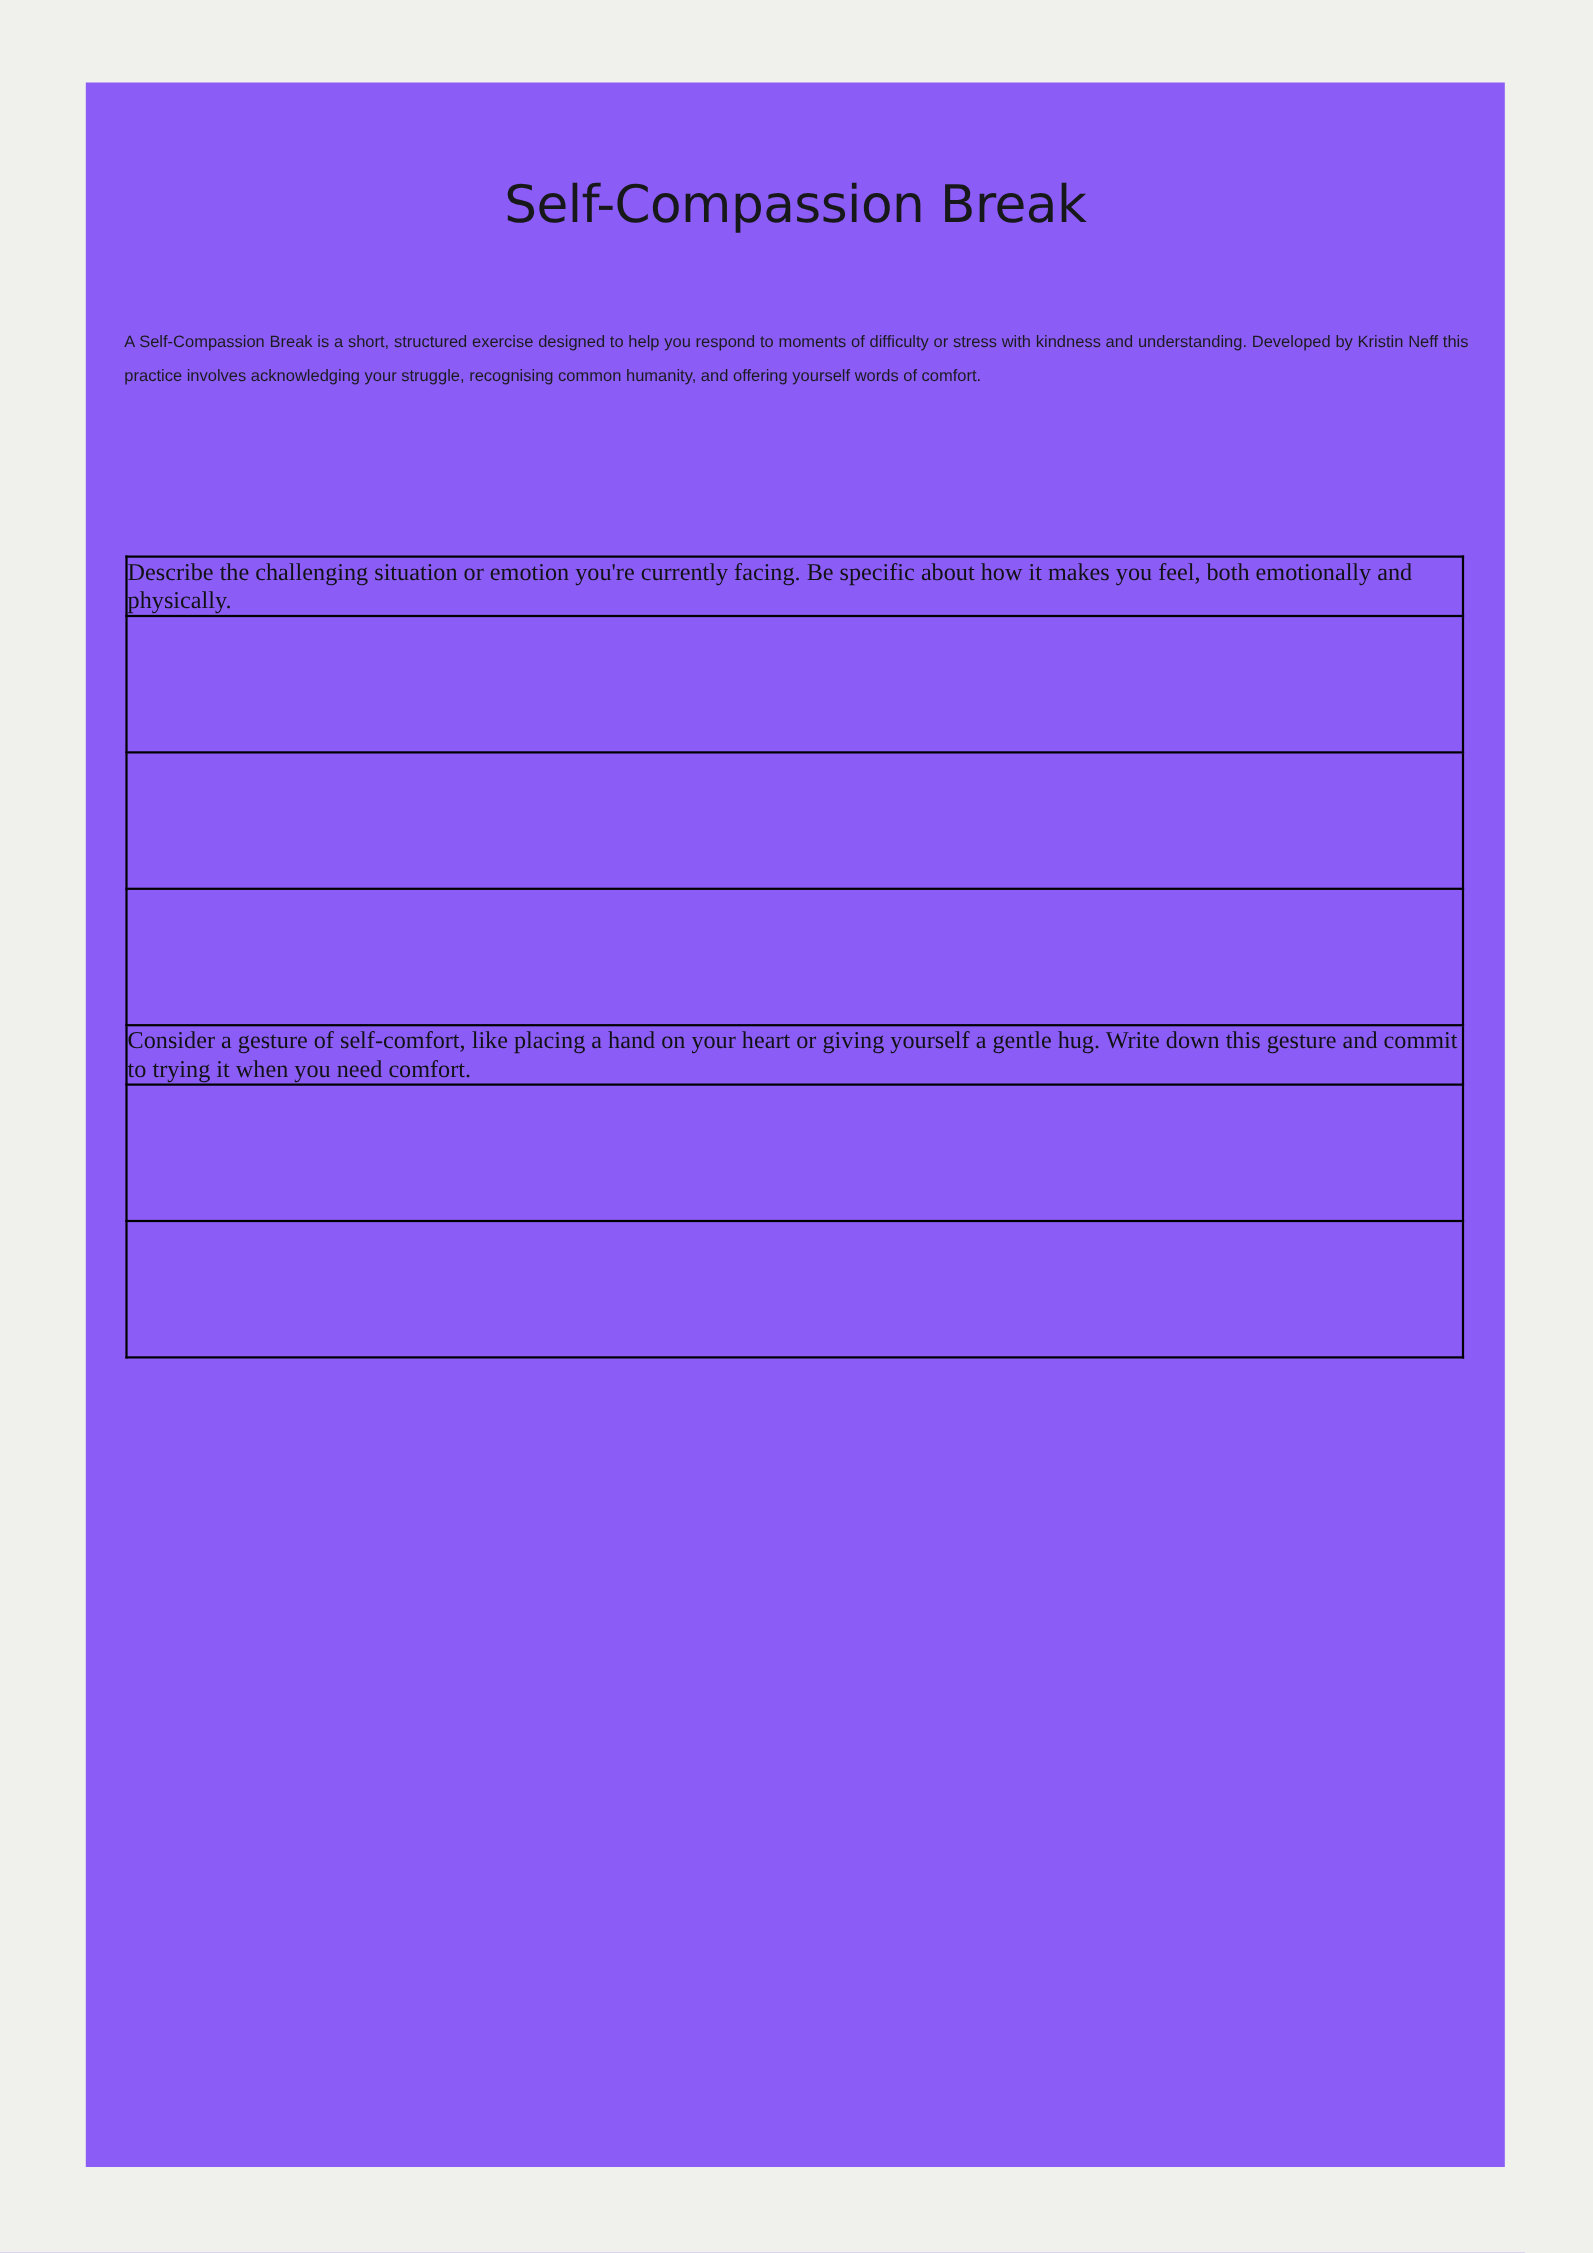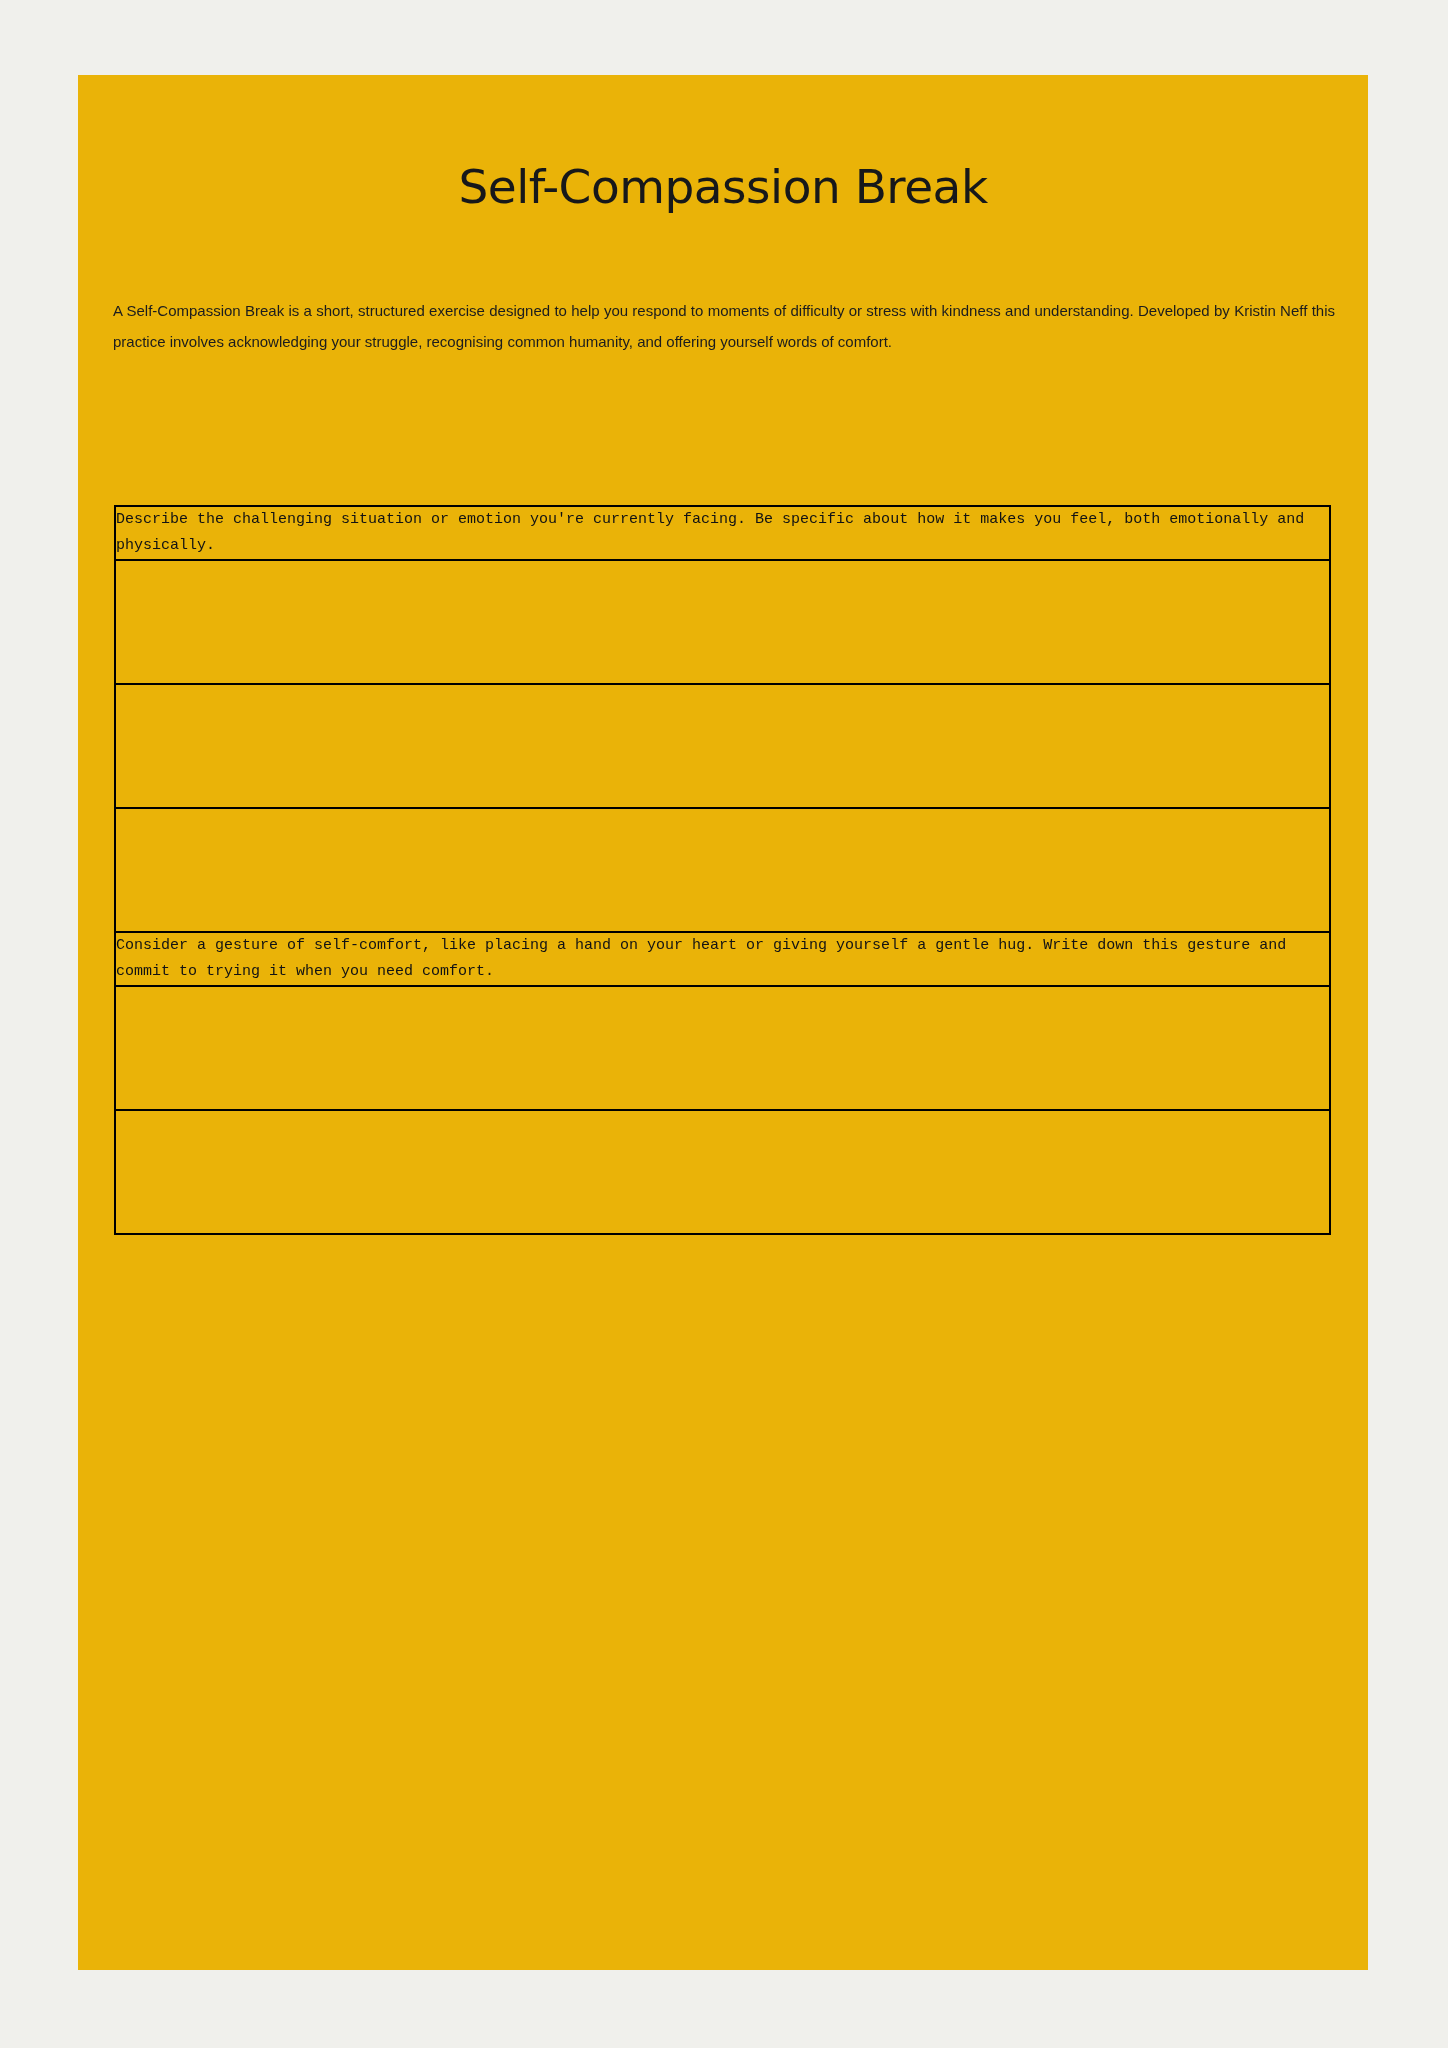--- a/index.html
+++ b/index.html
@@ -21,21 +21,21 @@
     width: 1448px;
     height: 2048px;
   }
 
   .doc-card {
     position: absolute;
     left: 78px;
     top: 75px;
     width: 1290px;
     height: 1895px;
-    background: #eab308;
+    background: #8b5cf6;
     box-sizing: border-box;
   }
 
   .doc-title {
     position: absolute;
     left: 0;
     top: 55px;
     width: 100%;
     text-align: center;
     font-family: "DejaVu Sans", sans-serif;
@@ -73,22 +73,22 @@
     border: 2px solid #000000;
     padding: 0;
     vertical-align: top;
   }
 
   .prompt-cell {
     padding: 9px 11px 12px 11px;
   }
 
   .prompt-text {
-    font-family: Liberation Mono, monospace;
-    font-size: 15px;
+    font-family: Liberation Serif, serif;
+    font-size: 22px;
     line-height: 26px;
     color: #111214;
     display: block;
   }
 
   .answer-cell {
     height: 122px;
   }
 
   .answer-area {

